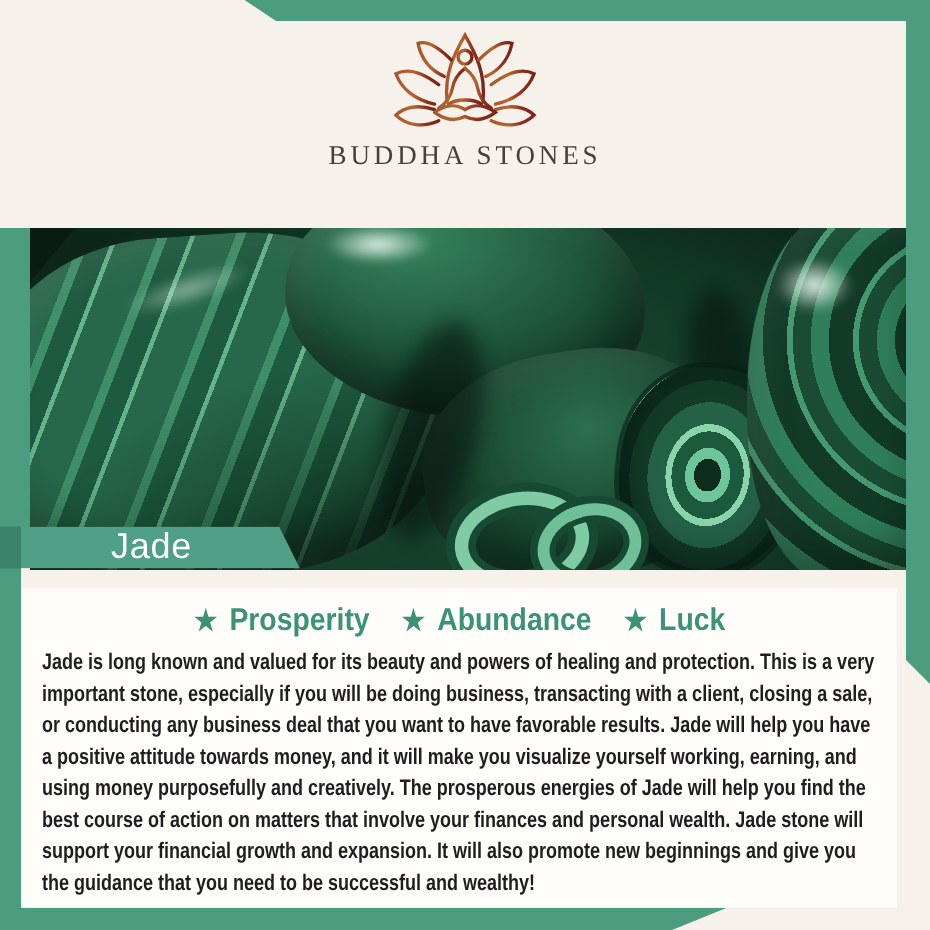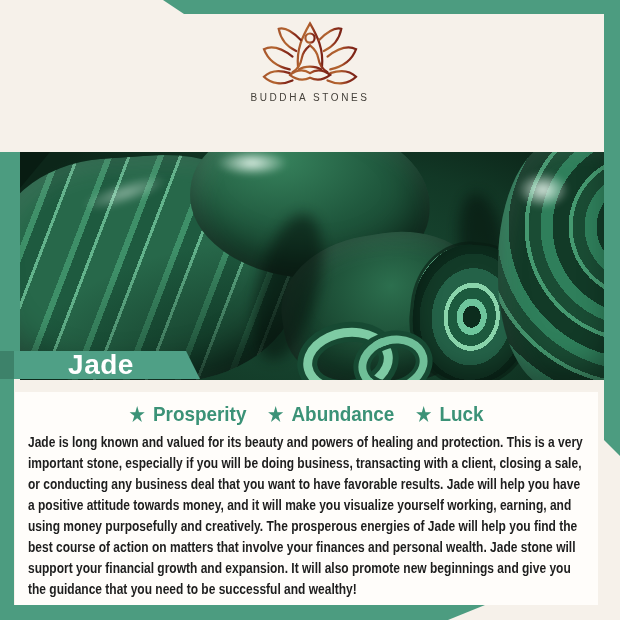--- a/index.html
+++ b/index.html
@@ -16,21 +16,21 @@
   .accent-left{left:0;top:152px;width:20px;height:468px;
     clip-path:polygon(0 0,100% 0,100% 48.3%,70% 48.3%,70% 100%,0 100%);}
   .accent-bottom{left:0;top:605px;width:485px;height:15px;
     clip-path:polygon(0 0,100% 0,calc(100% - 37px) 100%,0 100%);}
   .ribbon-fold-shadow{position:absolute;left:0;top:351px;width:14px;height:28px;
     background:rgba(10,40,28,.22);}
   
   .logo-wrap{position:absolute;left:0;top:16px;width:620px;text-align:center;}
   .brand-name{
     display:block;margin-top:2px;
-    font-family:Liberation Sans, sans-serif;font-size:10px;letter-spacing:2.6px;
+    font-family:Liberation Serif, serif;font-size:18px;letter-spacing:2.6px;
     color:#44403a;font-weight:400;
   }
   
   .title-strip{
     position:absolute;left:129px;top:107px;width:362px;height:45px;
     background:#fdfbf7;display:flex;align-items:center;justify-content:center;
   }
   .title-strip .title{
     font-size:30px;font-weight:700;color:#43977b;letter-spacing:-.3px;
     white-space:nowrap;transform:scaleX(.94);
@@ -90,21 +90,21 @@
   .sh-2{left:440px;top:40px;width:46px;height:120px;transform:rotate(-8deg);}
   .photo-bevel{left:0;top:0;width:30px;height:36px;
     clip-path:polygon(0 0,100% 0,0 100%);background:rgba(6,20,12,.55);}
   
   .ribbon{
     position:absolute;left:14px;top:351px;width:186px;height:28px;
     background:#4fa086;clip-path:polygon(0 0,92.5% 0,100% 100%,0 100%);
     display:flex;align-items:center;justify-content:center;
   }
   .ribbon .ribbon-label{
-    color:#ffffff;font-size:28px;font-weight:700;letter-spacing:.5px;
+    color:#ffffff;font-size:24px;font-weight:400;letter-spacing:.5px;
     padding-right:12px;
   }
   
   .panel{position:absolute;left:15px;top:392px;width:583px;height:213px;background:#fffdfa;}
   .benefits-row{
     position:absolute;left:15px;top:398px;width:583px;height:32px;
     display:flex;align-items:center;justify-content:center;gap:24px;
     color:#3b9277;font-weight:700;font-size:21px;
     transform:scaleX(.9);
   }

